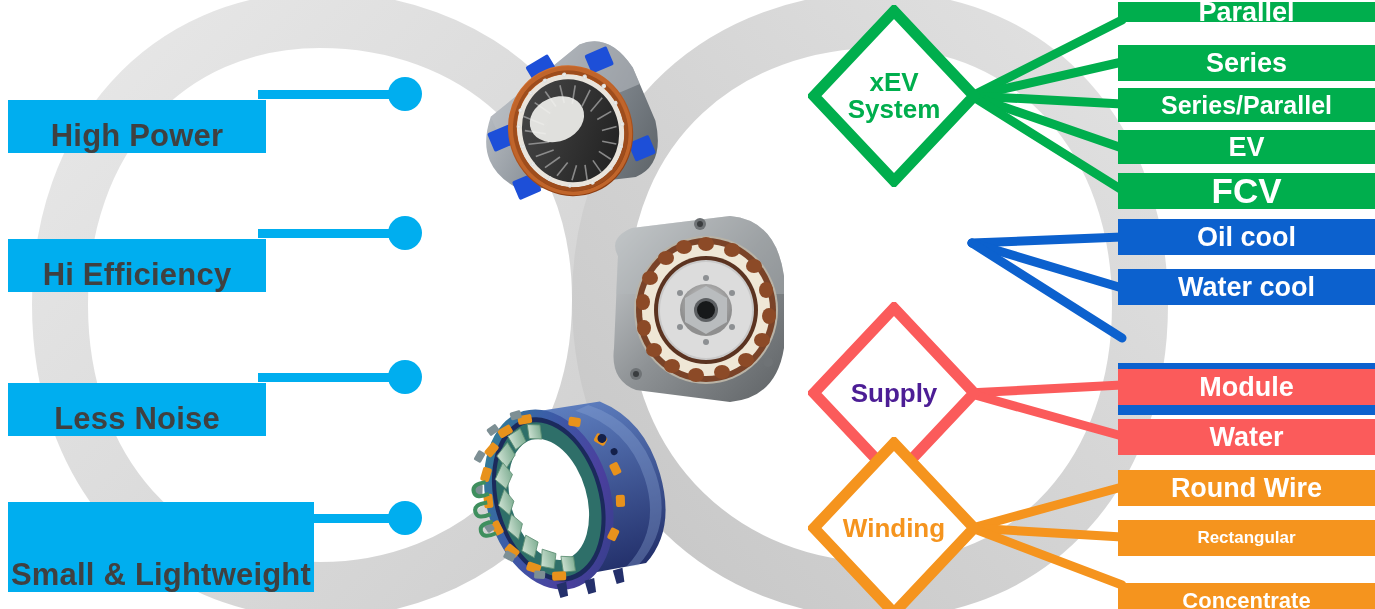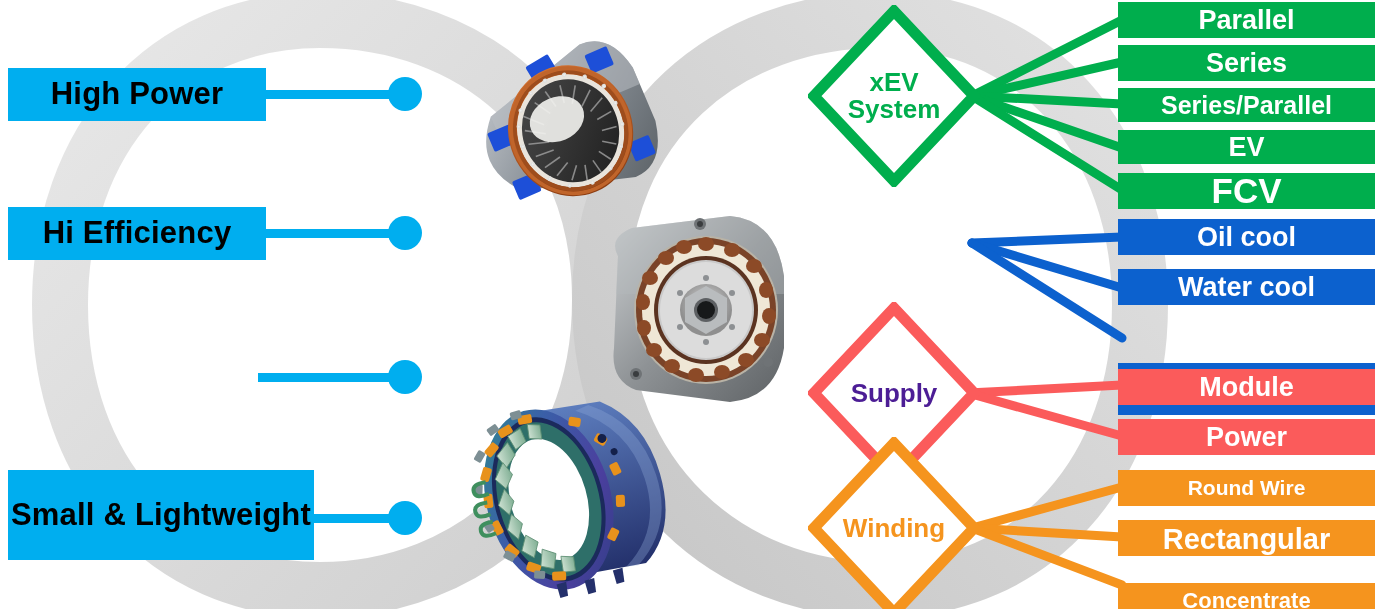--- a/index.html
+++ b/index.html
@@ -3,23 +3,23 @@
 <meta charset="utf-8">
 <style>
   html,body{margin:0;padding:0;background:#fff;}
   body{width:1375px;height:609px;overflow:hidden;font-family:"Liberation Sans",sans-serif;}
   #stage{position:relative;width:1375px;height:609px;background:#ffffff;overflow:hidden;}
 
   
   #bg{position:absolute;left:0;top:0;width:1375px;height:609px;}
 
   
-  .chip{position:absolute;background:#00AEEF;color:#000000;display:flex;align-items:center;
+  .chip{position:absolute;background:#00AEEF;color:#404040;display:flex;align-items:flex-end;
         justify-content:center;text-align:center;font-weight:bold;line-height:1.05;
-        letter-spacing:.2px;}
+        letter-spacing:.2px;margin-top:32px;}
   .chip.one{font-size:31px;}
   .chip.two{font-size:31px;}
   .lead{position:absolute;height:9px;background:#00AEEF;}
   .leaddot{position:absolute;width:34px;height:34px;border-radius:50%;background:#00AEEF;}
 
   
   .photo{position:absolute;}
 
   
   .dia{position:absolute;}
@@ -68,20 +68,23 @@
   </div>
 
   <div class="lead" style="left:258px;top:229px;width:160px;"></div>
   <div class="leaddot" style="left:388px;top:216px;"></div>
   <div class="chip one" style="left:8px;top:207px;width:258px;height:53px;">
     <span>Hi Efficiency</span>
   </div>
 
   <div class="lead" style="left:258px;top:373px;width:160px;"></div>
   <div class="leaddot" style="left:388px;top:360px;"></div>
+  <div class="chip one" style="left:8px;top:351px;width:258px;height:53px;">
+    <span>Less Noise</span>
+  </div>
 
   <div class="lead" style="left:258px;top:514px;width:160px;"></div>
   <div class="leaddot" style="left:388px;top:501px;"></div>
   <div class="chip two" style="left:8px;top:470px;width:306px;height:90px;">
     <span>Small &amp; Light</span>
     <span>weight</span>
   </div>
 
   <svg class="photo" style="left:462px;top:22px;width:240px;height:210px;" viewBox="0 0 240 210">
     <defs>
@@ -358,21 +361,21 @@
 
   <div class="dia" style="left:808px;top:437px;width:172px;height:182px;">
     <svg viewBox="0 0 172 182" style="position:absolute;left:0;top:0;width:100%;height:100%;">
       <polygon points="86,6 166,91 86,176 6,91" fill="#ffffff" stroke="#F5941E" stroke-width="11"></polygon>
     </svg>
     <div class="dlabel" style="color:#F5941E;">
       <span>Winding</span>
     </div>
   </div>
 
-  <div class="bar" style="left:1118px;top:2px;width:257px;height:36px;background:#00AE4D;font-size:27px;">
+  <div class="bar" style="left:1118px;top:2px;width:257px;height:20px;background:#00AE4D;font-size:27px;">
     <span>Parallel</span>
   </div>
   <div class="bar" style="left:1118px;top:45px;width:257px;height:36px;background:#00AE4D;font-size:27px;">
     <span>Series</span>
   </div>
   <div class="bar" style="left:1118px;top:88px;width:257px;height:34px;background:#00AE4D;font-size:25px;">
     <span>Series/Parallel</span>
   </div>
   <div class="bar" style="left:1118px;top:130px;width:257px;height:34px;background:#00AE4D;font-size:27px;">
     <span>EV</span>
@@ -388,26 +391,26 @@
     <span>Water cool</span>
   </div>
   <div class="bar" style="left:1118px;top:319px;width:257px;height:52px;background:#0C61CE;font-size:27px;margin-top:44px;">
     <span>Air Cool</span>
   </div>
 
   <div class="bar" style="left:1118px;top:369px;width:257px;height:36px;background:#FB5B5B;font-size:27px;">
     <span>Module</span>
   </div>
   <div class="bar" style="left:1118px;top:419px;width:257px;height:36px;background:#FB5B5B;font-size:27px;">
-    <span>Power</span>
-  </div>
-
-  <div class="bar" style="left:1118px;top:470px;width:257px;height:36px;background:#F5941E;font-size:21px;">
+    <span>Water</span>
+  </div>
+
+  <div class="bar" style="left:1118px;top:470px;width:257px;height:36px;background:#F5941E;font-size:27px;">
     <span>Round Wire</span>
   </div>
-  <div class="bar" style="left:1118px;top:520px;width:257px;height:36px;background:#F5941E;font-size:29px;align-items:flex-end;">
+  <div class="bar" style="left:1118px;top:520px;width:257px;height:36px;background:#F5941E;font-size:17px;">
     <span>Rectangular</span>
   </div>
   <div class="bar" style="left:1118px;top:570px;width:257px;height:36px;background:#F5941E;font-size:22px;margin-top:13px;">
     <span>Concentrate</span>
   </div>
 
 </div>
 
 </body></html>

